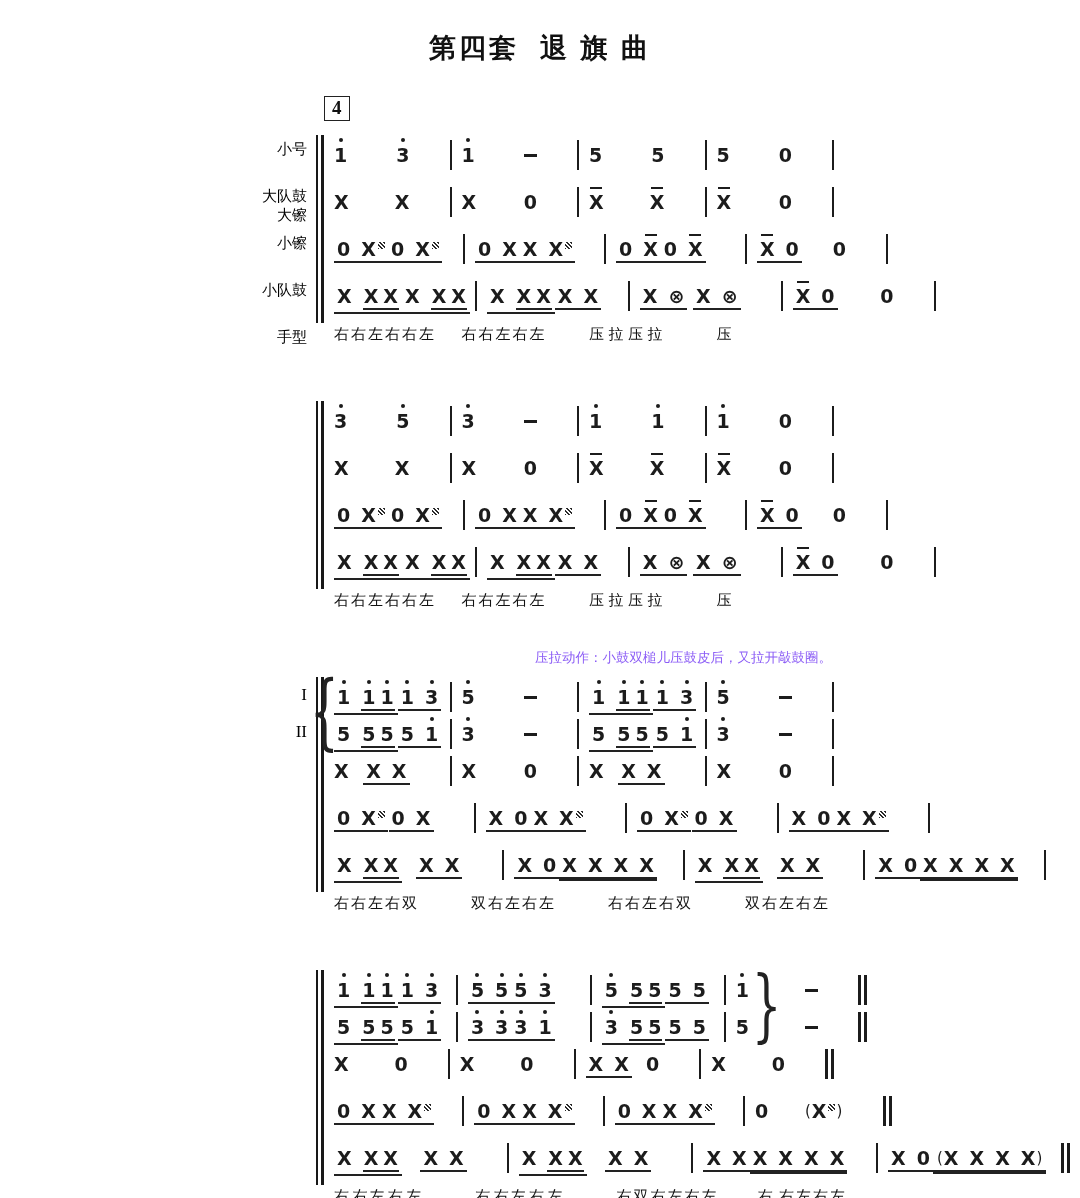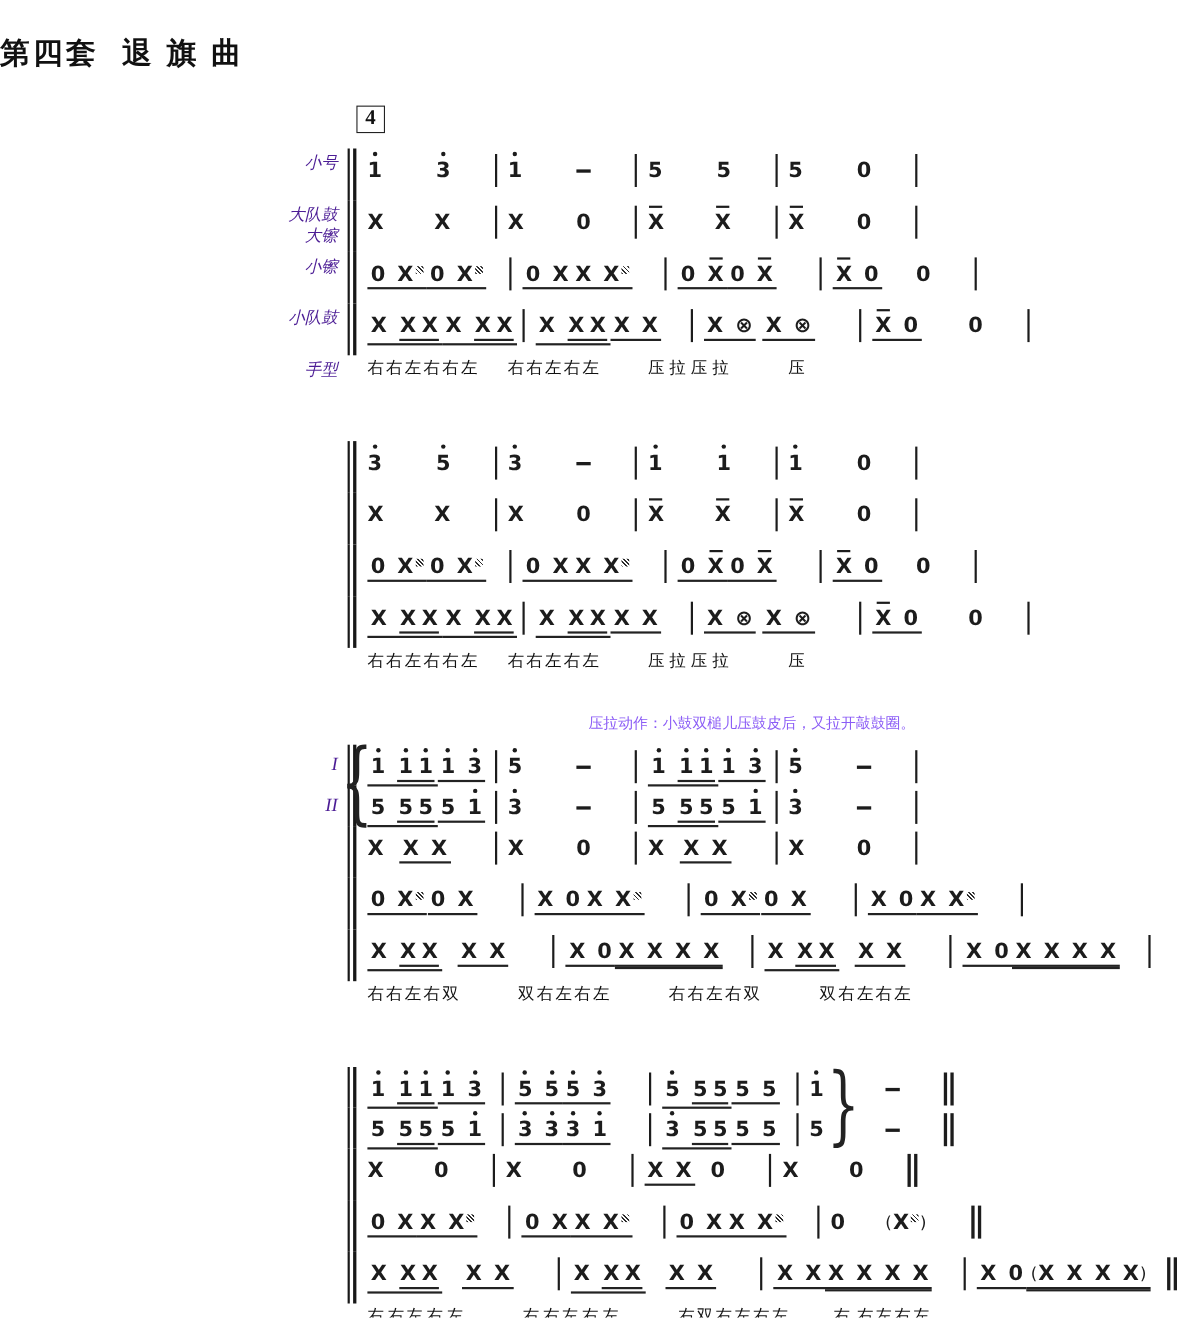--- a/index.html
+++ b/index.html
@@ -1,28 +1,28 @@
 <!DOCTYPE html>
 <html><head>
 <meta charset="utf-8">
 <style>
   html,body{margin:0;padding:0;background:#ffffff;}
   .page{position:relative;width:1080px;height:1198px;background:#fff;overflow:hidden;
         font-family:"Liberation Sans",sans-serif;color:#1c1c1c;}
-  .title{text-align:left;font-weight:700;font-size:27px;letter-spacing:3px;
+  .title{text-align:center;font-weight:700;font-size:27px;letter-spacing:3px;
          padding-top:30px;white-space:pre;color:#111;}
   .score{position:absolute;left:242px;top:96px;width:592px;}
   .rehearsal{display:inline-block;margin:0 0 14px 82px;border:1.5px solid #222;
              padding:0 7px 1px 7px;font:700 19px "Liberation Serif",serif;color:#111;}
   .system{position:relative;margin-bottom:52px;}
   .srow{display:flex;align-items:flex-start;height:47px;}
   .srow.short{height:37px;}
   .srow.hand{height:26px;}
   .labelbox{width:74px;flex:none;text-align:right;padding:5px 9px 0 0;
-            font-size:15px;line-height:1.25;color:#4c1d95;box-sizing:border-box;font-style:italic;}
+            font-size:15px;line-height:1.25;color:#000000;box-sizing:border-box;}
   .labelbox.roman{font-family:"Liberation Serif",serif;font-size:17px;padding-top:7px;}
   .sysbar{width:3px;flex:none;align-self:stretch;border-left:2px solid #181818;
           border-right:3.5px solid #181818;}
   .sysbar.ghost{border-color:transparent;}
   .measures{flex:1;display:flex;align-items:flex-start;}
   .measure{flex:1;display:flex;justify-content:space-between;align-items:flex-start;
            padding:0 40px 0 10px;min-width:0;}
   .bar{width:2px;height:30px;background:#1c1c1c;margin-top:5px;flex:none;}
   .bar.ghost{background:transparent;}
   .endbar{display:flex;gap:3px;flex:none;}

